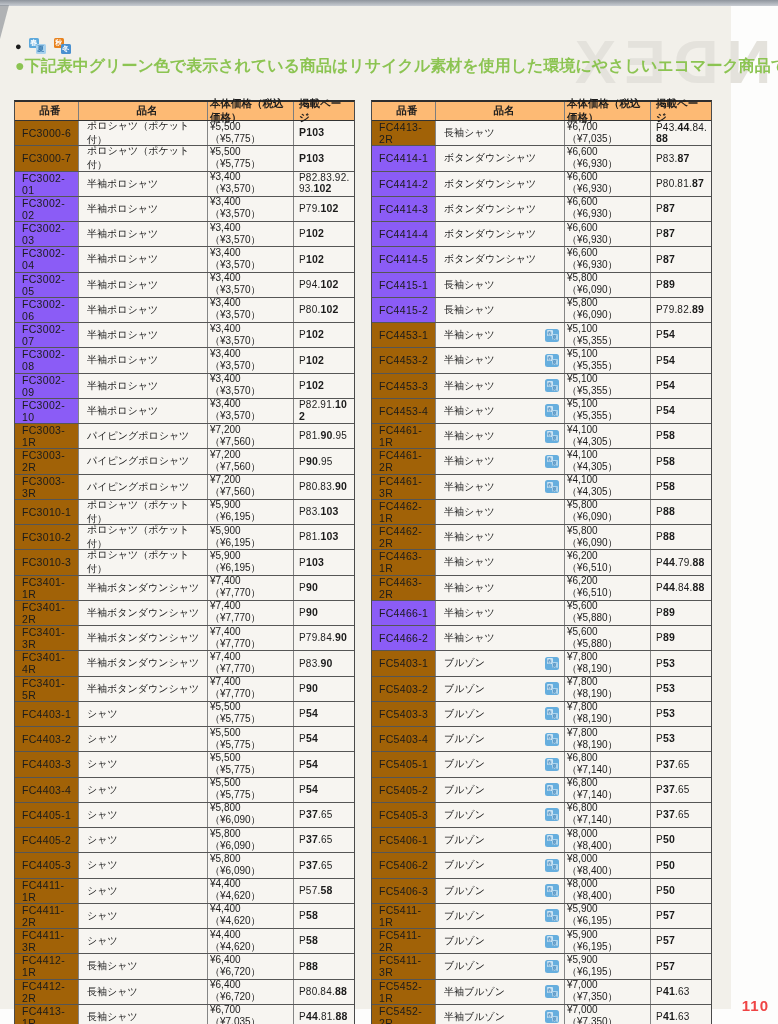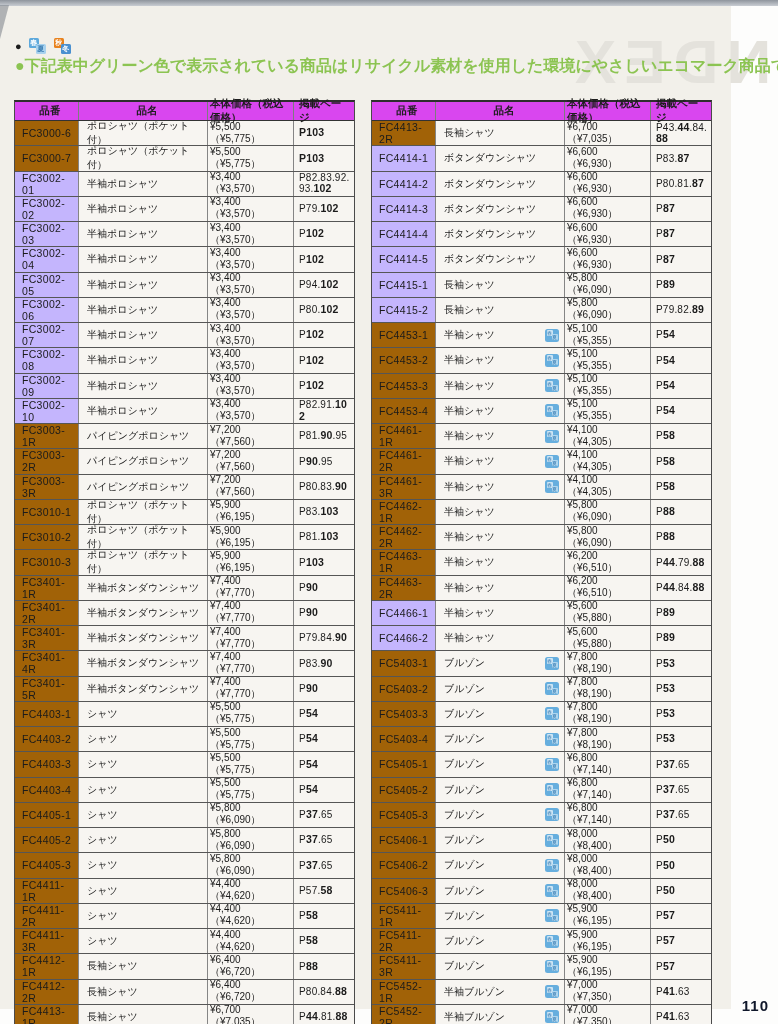--- a/index.html
+++ b/index.html
@@ -48,57 +48,57 @@
   .aw .q2{right:0;bottom:0;background:#4a90d0;color:#fff;}
   
   .ctable{
     position:absolute;top:100px;width:341px;
     background:#f7f5f1;
     border:1px solid #4a4a4a;border-top:2px solid #2e2e2e;
     box-sizing:border-box;
   }
   .ctable.tleft{left:14px;}
   .ctable.tright{left:371px;}
-  .thead{display:flex;height:18px;background:#d946ef;border-bottom:1px solid #333;justify-content:center;}
+  .thead{display:flex;height:18px;background:#fdba74;border-bottom:1px solid #333;justify-content:center;}
   .hc{
     box-sizing:border-box;display:flex;align-items:center;justify-content:center;
     font-size:10.5px;font-weight:bold;color:#1d1d1d;border-right:1px solid #7d7d7d;
     letter-spacing:0;
   }
   .hc:last-child{border-right:none;}
   .trow{display:flex;height:24.25px;border-bottom:1px solid #565656;}
   .trow:last-child{border-bottom:none;}
   .tc{
     box-sizing:border-box;display:flex;align-items:center;
     font-size:10px;color:#1b1b1b;border-right:1px solid #858585;
     padding:0 4px;overflow:hidden;
   }
   .c0{width:64px;font-size:10.5px;letter-spacing:.3px;padding-left:7px;}
   .c1{width:129px;position:relative;padding-left:8px;}
   .c2{width:86px;justify-content:center;padding:0 2px;}
   .c3{flex:1;border-right:none;padding:1px 3px 1px 5px;}
   .c3 .pg{word-break:break-all;line-height:10.5px;letter-spacing:.2px;}
   .c3 .b{font-weight:bold;font-size:10.5px;}
   .cell-green{background:#a16207;}
-  .cell-yellow{background:#c4b5fd;}
+  .cell-yellow{background:#8b5cf6;}
   
   .ssi{
     position:absolute;right:5px;top:50%;margin-top:-6.5px;
     width:14px;height:13px;background:#66aede;border-radius:2.5px;flex:none;
   }
   .ssi .i1,.ssi .i2{
     position:absolute;width:6px;height:6px;text-align:center;
     font-size:5px;line-height:6px;color:#3d7fb4;border-radius:1px;
   }
   .ssi .i1{left:1.5px;top:1.5px;background:#cde5f5;}
   .ssi .i2{right:1.5px;bottom:1.5px;background:#aed6ef;}
   
   .page-number{
     position:absolute;right:9px;top:997px;
-    font-size:15px;font-weight:bold;color:#0f172a;letter-spacing:1px;
+    font-size:15px;font-weight:bold;color:#ef4444;letter-spacing:1px;
   }
 </style>
 </head>
 <body>
 
 <div class="scan-page"></div>
 <div class="edge-top"></div>
 <div class="corner-shadow"></div>
 <div class="watermark">INDEX</div>
 

